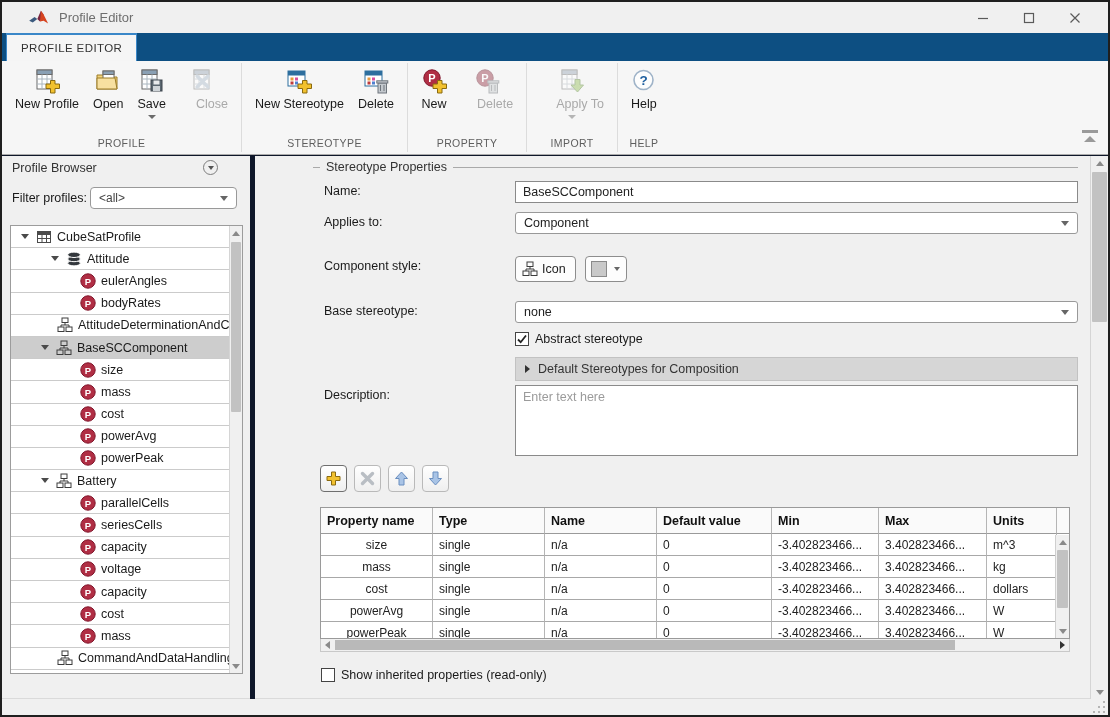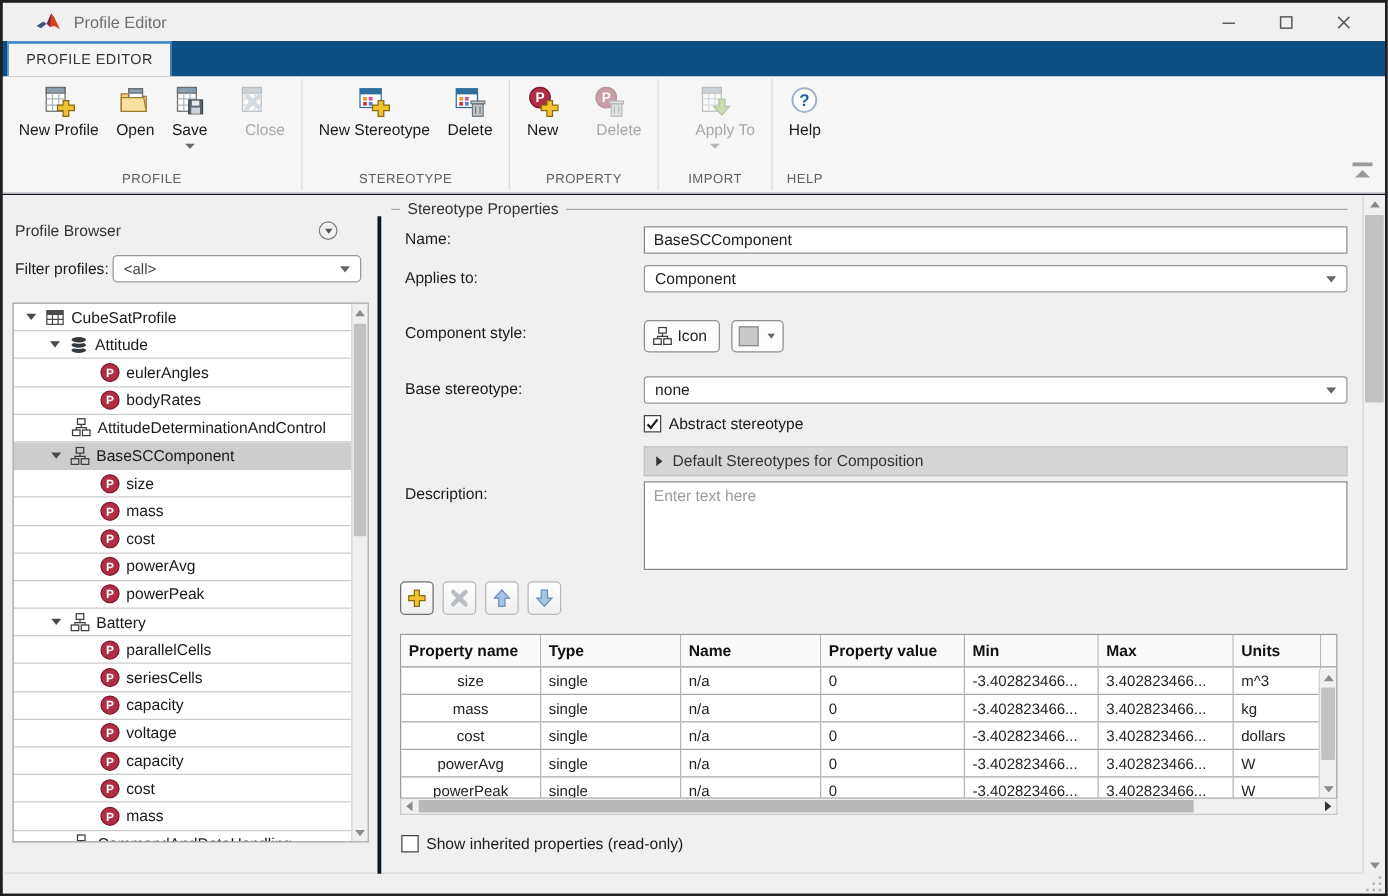--- a/index.html
+++ b/index.html
@@ -42,21 +42,21 @@
   .ribbon-collapse { position:absolute; right:8px; top:128px; width:20px; height:16px; }
   .ribbon-collapse .bar { height:3px; background:#9a9a9a; margin:0 2px; }
   .ribbon-collapse .tri { width:0; height:0; margin:3px auto 0; border-left:6px solid transparent;
                           border-right:6px solid transparent; border-bottom:6px solid #9a9a9a; }
 
   
   .main { position:absolute; left:0; top:154px; right:0; bottom:0; background:#f0f0f0; }
   .bottom-line { position:absolute; left:0; right:0; bottom:16px; height:1px; background:#dadada; }
 
   
-  .left-panel { position:absolute; left:0; top:17px; width:303px; bottom:16px; border-right:3px solid #0f172a; }
+  .left-panel { position:absolute; left:0; top:0; width:253px; bottom:16px; border-right:5px solid #0f172a; }
   .lp-header { position:absolute; left:10px; top:5px; font-size:12.5px; color:#333; }
   .lp-collapse { position:absolute; right:32px; top:4px; width:15px; height:15px; border:1px solid #7d7d7d;
                  border-radius:50%; display:flex; align-items:center; justify-content:center; }
   .lp-collapse .tri { width:0; height:0; border-left:3.5px solid transparent; border-right:3.5px solid transparent;
                       border-top:4.5px solid #555; }
   .lp-filter-label { position:absolute; left:10px; top:35px; font-size:12.5px; color:#1a1a1a; }
   .combo { position:absolute; left:88px; right:13px; top:31px; height:22px; background:#fff;
            border:1px solid #999; border-radius:4px; display:flex; align-items:center;
            padding:0 22px 0 8px; font-size:12px; color:#444; }
   .combo .dd, .sel .dd { position:absolute; right:8px; top:50%; margin-top:-2px; width:0; height:0;
@@ -366,21 +366,21 @@
               <span class="t-arrow"></span>
               <span class="ticon"><svg viewBox="0 0 16 16">
                   <rect x="1.5" y="2.5" width="13" height="11" fill="#fff" stroke="#4a4a4a"></rect>
                   <rect x="1.5" y="2.5" width="13" height="3.5" fill="#4a4a4a"></rect>
                   <line x1="6" y1="6" x2="6" y2="13.5" stroke="#4a4a4a"></line>
                   <line x1="10.5" y1="6" x2="10.5" y2="13.5" stroke="#4a4a4a"></line>
                   <line x1="1.5" y1="9.5" x2="14.5" y2="9.5" stroke="#4a4a4a"></line>
                 </svg></span>
               <span class="tlabel">CubeSatProfile</span>
             </div>
-            <div class="tree-row" style="padding-left: 29px;">
+            <div class="tree-row" style="padding-left: 40px;">
               <span class="t-arrow"></span>
               <span class="ticon"><svg viewBox="0 0 16 16">
                   <g fill="#33383d" stroke="#fff" stroke-width="1">
                     <ellipse cx="8" cy="12.2" rx="6.3" ry="2.7"></ellipse>
                     <ellipse cx="8" cy="8" rx="6.3" ry="2.7"></ellipse>
                     <ellipse cx="8" cy="3.8" rx="6.3" ry="2.7"></ellipse>
                   </g>
                 </svg></span>
               <span class="tlabel">Attitude</span>
             </div>
@@ -644,21 +644,21 @@
               <path d="M8.5 15 L2.5 8.5 H6 V2 H11 V8.5 H14.5 z" fill="#a9c4e6" stroke="#6b8fc0"></path>
             </svg>
         </div>
       </div>
 
       <div class="ptable" style="top:351px;height:132px">
         <div class="pt-grid" id="pt-header">
             <div class="pt-h">Property name</div>
             <div class="pt-h">Type</div>
             <div class="pt-h">Name</div>
-            <div class="pt-h">Property value</div>
+            <div class="pt-h">Default value</div>
             <div class="pt-h">Min</div>
             <div class="pt-h">Max</div>
             <div class="pt-h">Units</div>
             <div class="pt-h"></div>
           </div>
         <div id="pt-body">
             <div class="pt-grid">
               <div class="pt-c center">size</div>
               <div class="pt-c">single</div>
               <div class="pt-c">n/a</div>

